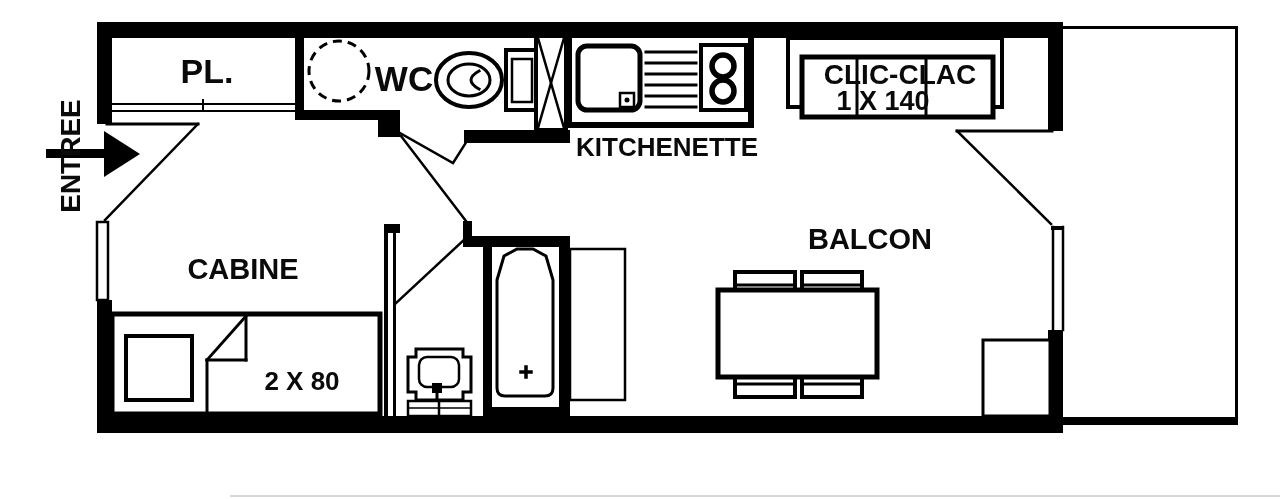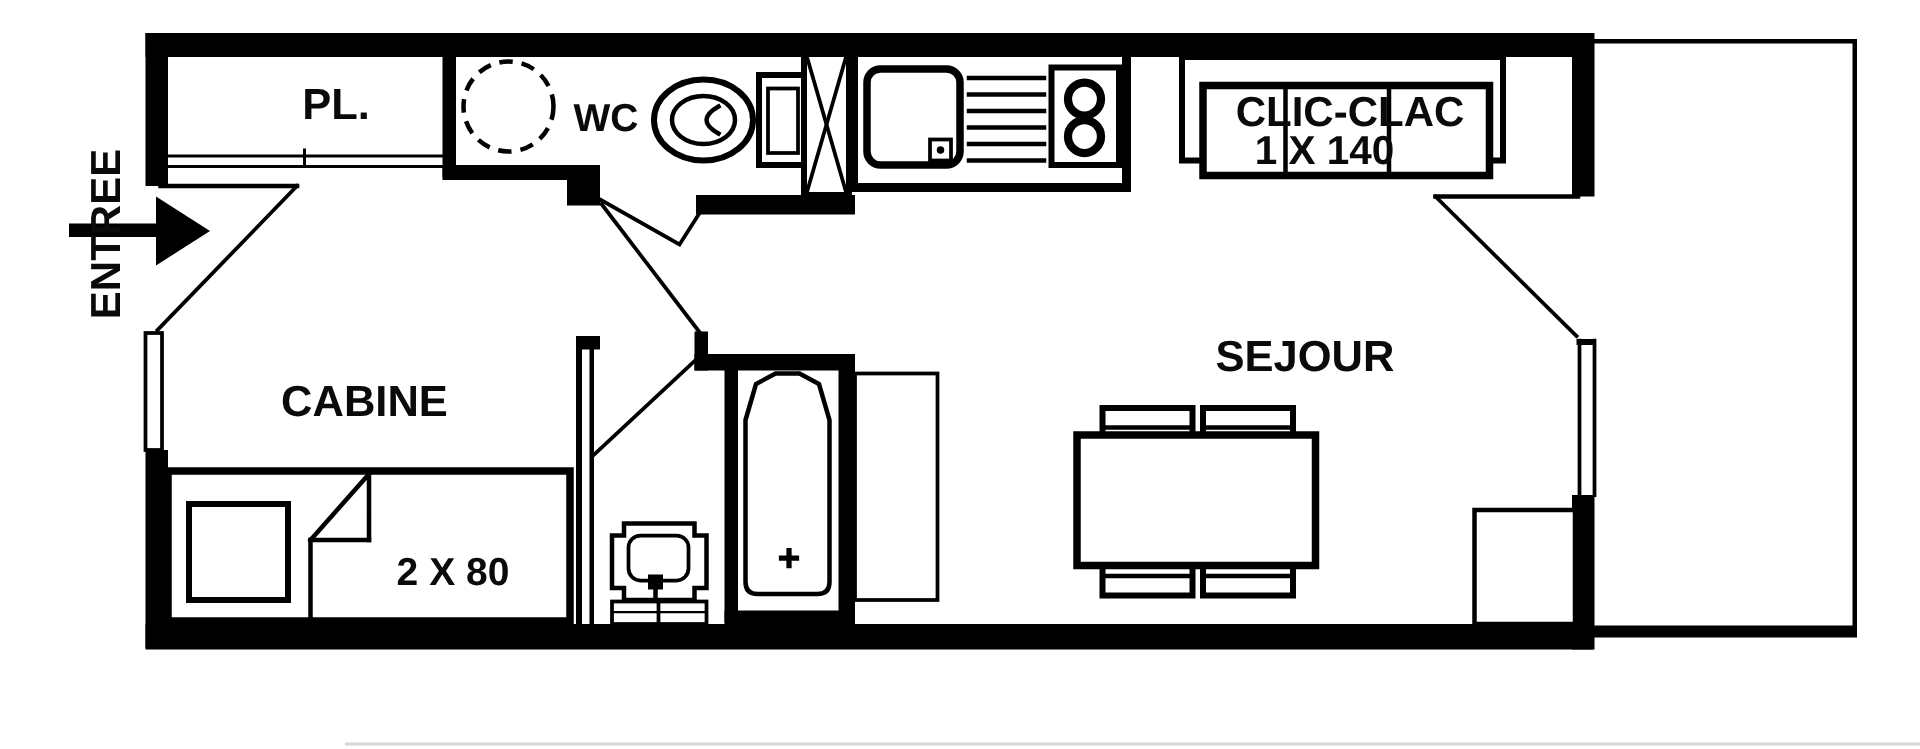--- a/index.html
+++ b/index.html
@@ -198,30 +198,31 @@
         <line class="s" x1="246" y1="316" x2="246" y2="360" stroke-width="3"></line>
         <line class="s" x1="207" y1="360" x2="207" y2="411" stroke-width="3"></line>
       </g>
     </g>
 
     <rect x="230" y="495" width="1050" height="2" style="fill:var(--artifact);opacity:.55"></rect>
   </svg>
 
   <div class="room-label vertical" style="left:71px;top:156px;font-size:28px;">ENTREE</div>
 
-  <div class="room-label" style="left:224px;top:71px;font-size:29px;">PL.</div>
-
-  <div class="room-label" style="left:404px;top:78px;font-size:26px;">WC</div>
-
+  <div class="room-label" style="left:207px;top:71px;font-size:34px;">PL.</div>
+
+  <div class="room-label" style="left:404px;top:78px;font-size:35px;">WC</div>
+
+  <div class="room-label" style="left:667px;top:147px;font-size:26px;">KITCHENETTE</div>
 
   <div class="room-label" style="left:900px;top:75px;font-size:28px;">CLIC-CLAC</div>
 
   <div class="room-label" style="left:883px;top:101px;font-size:27px;">1 X 140</div>
 
 
-  <div class="room-label" style="left:870px;top:239px;font-size:29px;">SEJOUR</div>
+  <div class="room-label" style="left:870px;top:239px;font-size:29px;">BALCON</div>
 
   <div class="room-label" style="left:243px;top:257px;font-size:29px;margin-top:12px;">CABINE</div>
 
 
   <div class="room-label" style="left:302px;top:381px;font-size:26px;">2 X 80</div>
 
 </div>
 
 </body></html>

